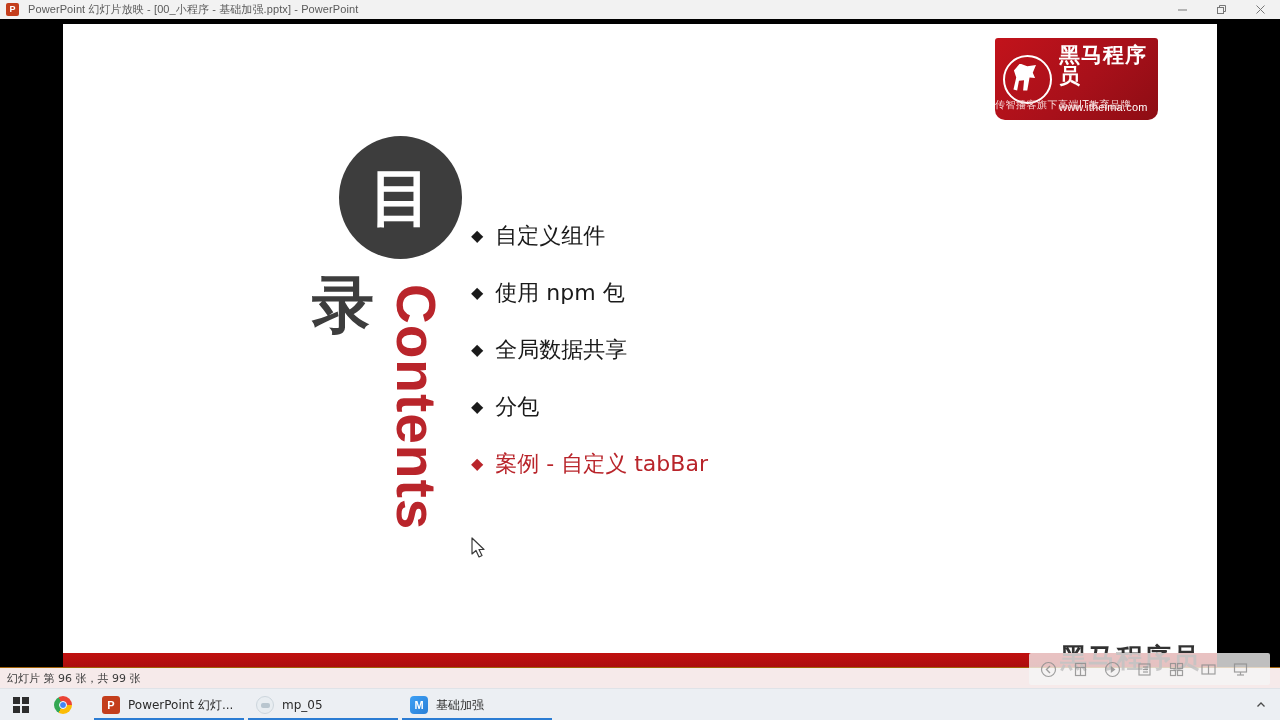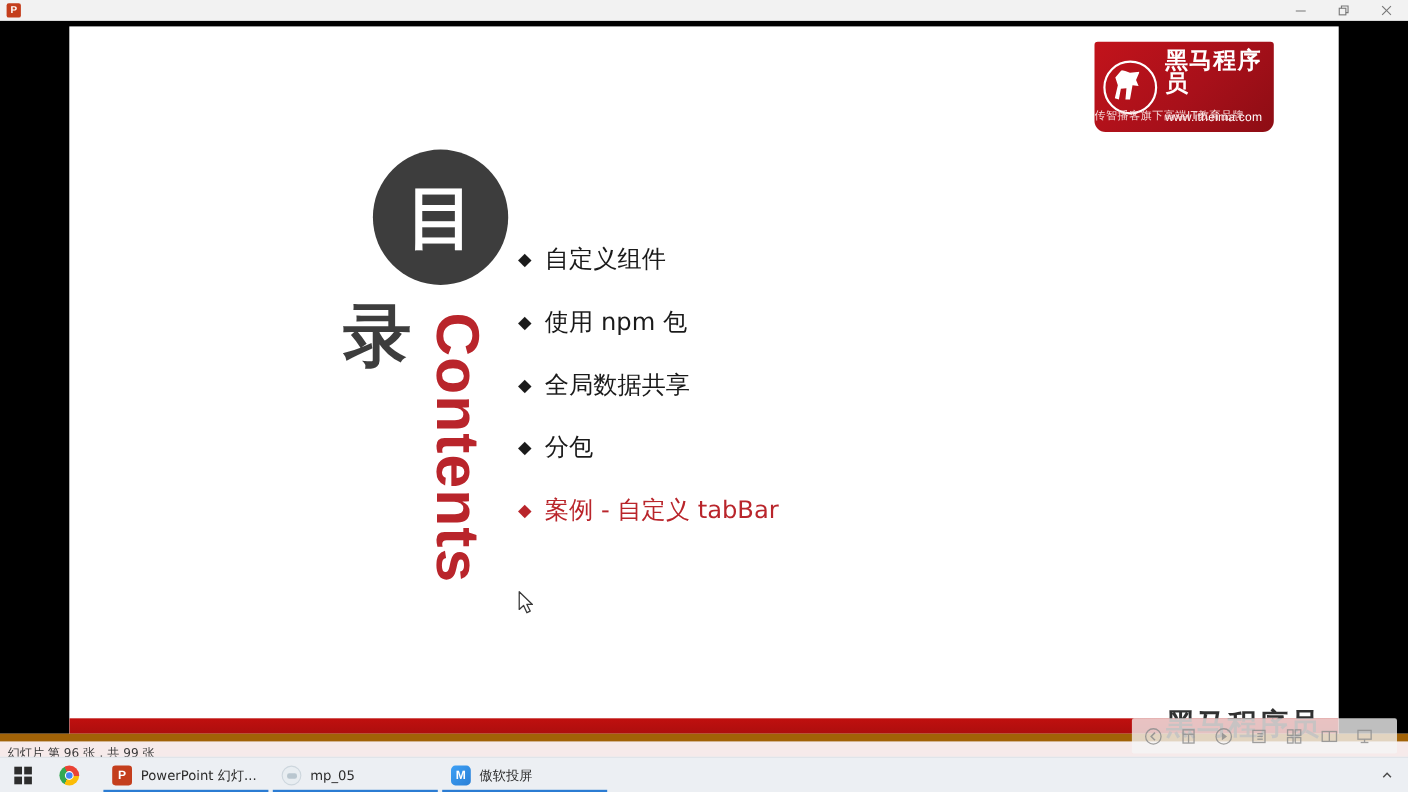--- a/index.html
+++ b/index.html
@@ -265,21 +265,21 @@
     z-index: 8;
     pointer-events: none;
   }
 
   
   #statusbar {
     position: absolute;
     left: 0; top: 667px;
     width: 1280px; height: 21px;
     background: #f6eaea;
-    border-top: 7px solid #a16207;
+    border-top: 1px solid #a16207;
     display: flex;
     align-items: center;
   }
   #status-text {
     margin-left: 7px;
     font-size: 11px;
     color: #3a3a3a;
     font-family: "DejaVu Sans", sans-serif;
   }
 
@@ -393,20 +393,21 @@
     color: #4a4a4a;
   }
 </style>
 </head>
 <body>
 
 <div id="screen">
 
   <div id="titlebar">
     <div id="ppt-icon">P</div>
+    <div id="title-text">PowerPoint 幻灯片放映 - [00_小程序 - 基础加强.pptx] - PowerPoint</div>
     <div id="win-controls">
       <div class="wbtn">
         <svg width="11" height="11" viewBox="0 0 11 11">
             <line x1="1" y1="6" x2="10" y2="6" stroke="currentColor" stroke-width="1"></line>
           </svg>
       </div>
       <div class="wbtn">
         <svg width="11" height="11" viewBox="0 0 11 11">
           <rect x="1.5" y="3.5" width="6" height="6" fill="none" stroke="currentColor" stroke-width="1"></rect>
           <polyline points="3.5,3.5 3.5,1.5 9.5,1.5 9.5,7.5 7.5,7.5" fill="none" stroke="currentColor" stroke-width="1"></polyline>
@@ -554,21 +555,21 @@
       <div class="tb-label">PowerPoint 幻灯...</div>
     </div>
 
     <div class="tb-item active wide">
       <div class="app-ico ico-mp"></div>
       <div class="tb-label">mp_05</div>
     </div>
 
     <div class="tb-item active wide">
       <div class="app-ico ico-cast">M</div>
-      <div class="tb-label">傲软投屏</div>
+      <div class="tb-label">基础加强</div>
     </div>
 
     <div id="tray">
       <div id="tray-chevron">
         <svg width="12" height="12" viewBox="0 0 12 12">
           <polyline points="2.5,7.5 6,4 9.5,7.5" fill="none" stroke="currentColor" stroke-width="1.3"></polyline>
         </svg>
       </div>
     </div>
   </div>

